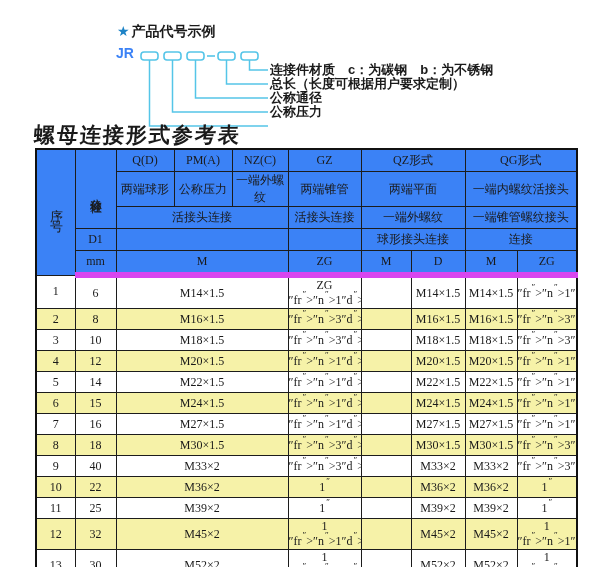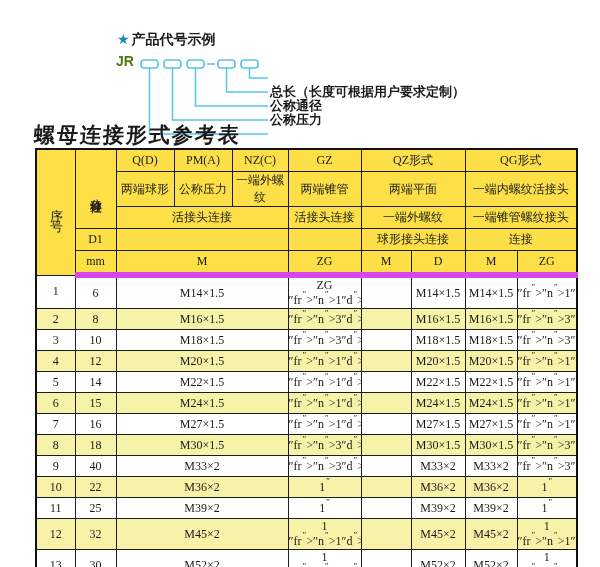--- a/index.html
+++ b/index.html
@@ -2,30 +2,30 @@
 <html><head>
 <meta charset="utf-8">
 <style>
   html,body{margin:0;padding:0;}
   body{
     width:600px;height:567px;position:relative;background:#ffffff;
     font-family:"Liberation Serif","DejaVu Serif",serif;color:#1a1a1a;
     overflow:hidden;
   }
   
-  .diagram{position:absolute;left:0;top:16px;width:485px;height:126px;}
+  .diagram{position:absolute;left:0;top:8px;width:485px;height:126px;}
   .diagram svg{position:absolute;left:0;top:0;}
   .diag-title{
     position:absolute;left:117px;top:15px;font-size:14px;font-weight:bold;
     font-family:"Liberation Sans","DejaVu Sans",sans-serif;white-space:nowrap;
   }
   .diag-title .star{color:#1d83c6;margin-right:2px;}
   .jr-prefix{
     position:absolute;left:116px;top:37px;font-size:14px;font-weight:bold;
-    color:#4d7c0f;font-family:"Liberation Sans","DejaVu Sans",sans-serif;
+    color:#3b82f6;font-family:"Liberation Sans","DejaVu Sans",sans-serif;
   }
   .diag-label{
     position:absolute;left:270px;height:14px;line-height:14px;font-size:13px;
     font-weight:bold;font-family:"Liberation Sans","DejaVu Sans",sans-serif;
     white-space:nowrap;
   }
   
   .table-title{
     position:absolute;left:34px;top:121px;font-size:21px;font-weight:bold;
     transform:skewX(-4deg);letter-spacing:2px;white-space:nowrap;
@@ -33,21 +33,21 @@
   
   .ref-table{
     position:absolute;left:35px;top:148px;width:541px;
     border-collapse:collapse;table-layout:fixed;
     border:2px solid #111;
   }
   .ref-table th,.ref-table td{
     border:1px solid #1c1c1c;text-align:center;vertical-align:middle;
     padding:0;font-weight:normal;font-size:12px;overflow:hidden;
   }
-  .ref-table thead th{background:#fde047;height:21px;}
+  .ref-table thead th{background:#3b82f6;height:21px;}
   .ref-table thead tr:last-child th{border-bottom:6px solid #d946ef;}
   .ref-table tbody td{height:20px;background:#ffffff;}
   .ref-table tbody tr.alt td{background:#f6f2a8;}
   .vtext{
     writing-mode:vertical-rl;text-orientation:upright;
     display:inline-block;line-height:1.1;
   }
   .vtext.seq{letter-spacing:12px;font-size:13px;}
   .vtext.dn{letter-spacing:1px;font-size:12px;}
   .q{font-size:9px;vertical-align:top;position:relative;top:-4px;margin-left:1px;}
@@ -70,20 +70,21 @@
     <polyline points="195.5,52 195.5,90 268,90" fill="none" stroke="#55c5e8" stroke-width="1.5"></polyline>
     <polyline points="172.5,52 172.5,104 268,104" fill="none" stroke="#55c5e8" stroke-width="1.5"></polyline>
     <polyline points="149.5,52 149.5,118 268,118" fill="none" stroke="#55c5e8" stroke-width="1.5"></polyline>
   </svg>
 
   <div class="diag-title">
     <span class="star">★</span><span>产品代号示例</span>
   </div>
   <div class="jr-prefix">JR</div>
 
+  <div class="diag-label" style="top:55px;">连接件材质　c：为碳钢　b：为不锈钢</div>
   <div class="diag-label" style="top:69px;text-align:right;">总长（长度可根据用户要求定制）</div>
   <div class="diag-label" style="top:83px;">公称通径</div>
   <div class="diag-label" style="top:97px;">公称压力</div>
 </div>
 
 <div class="table-title">螺母连接形式参考表</div>
 
 <table class="ref-table">
   <colgroup>
     <col style="width:39px">

